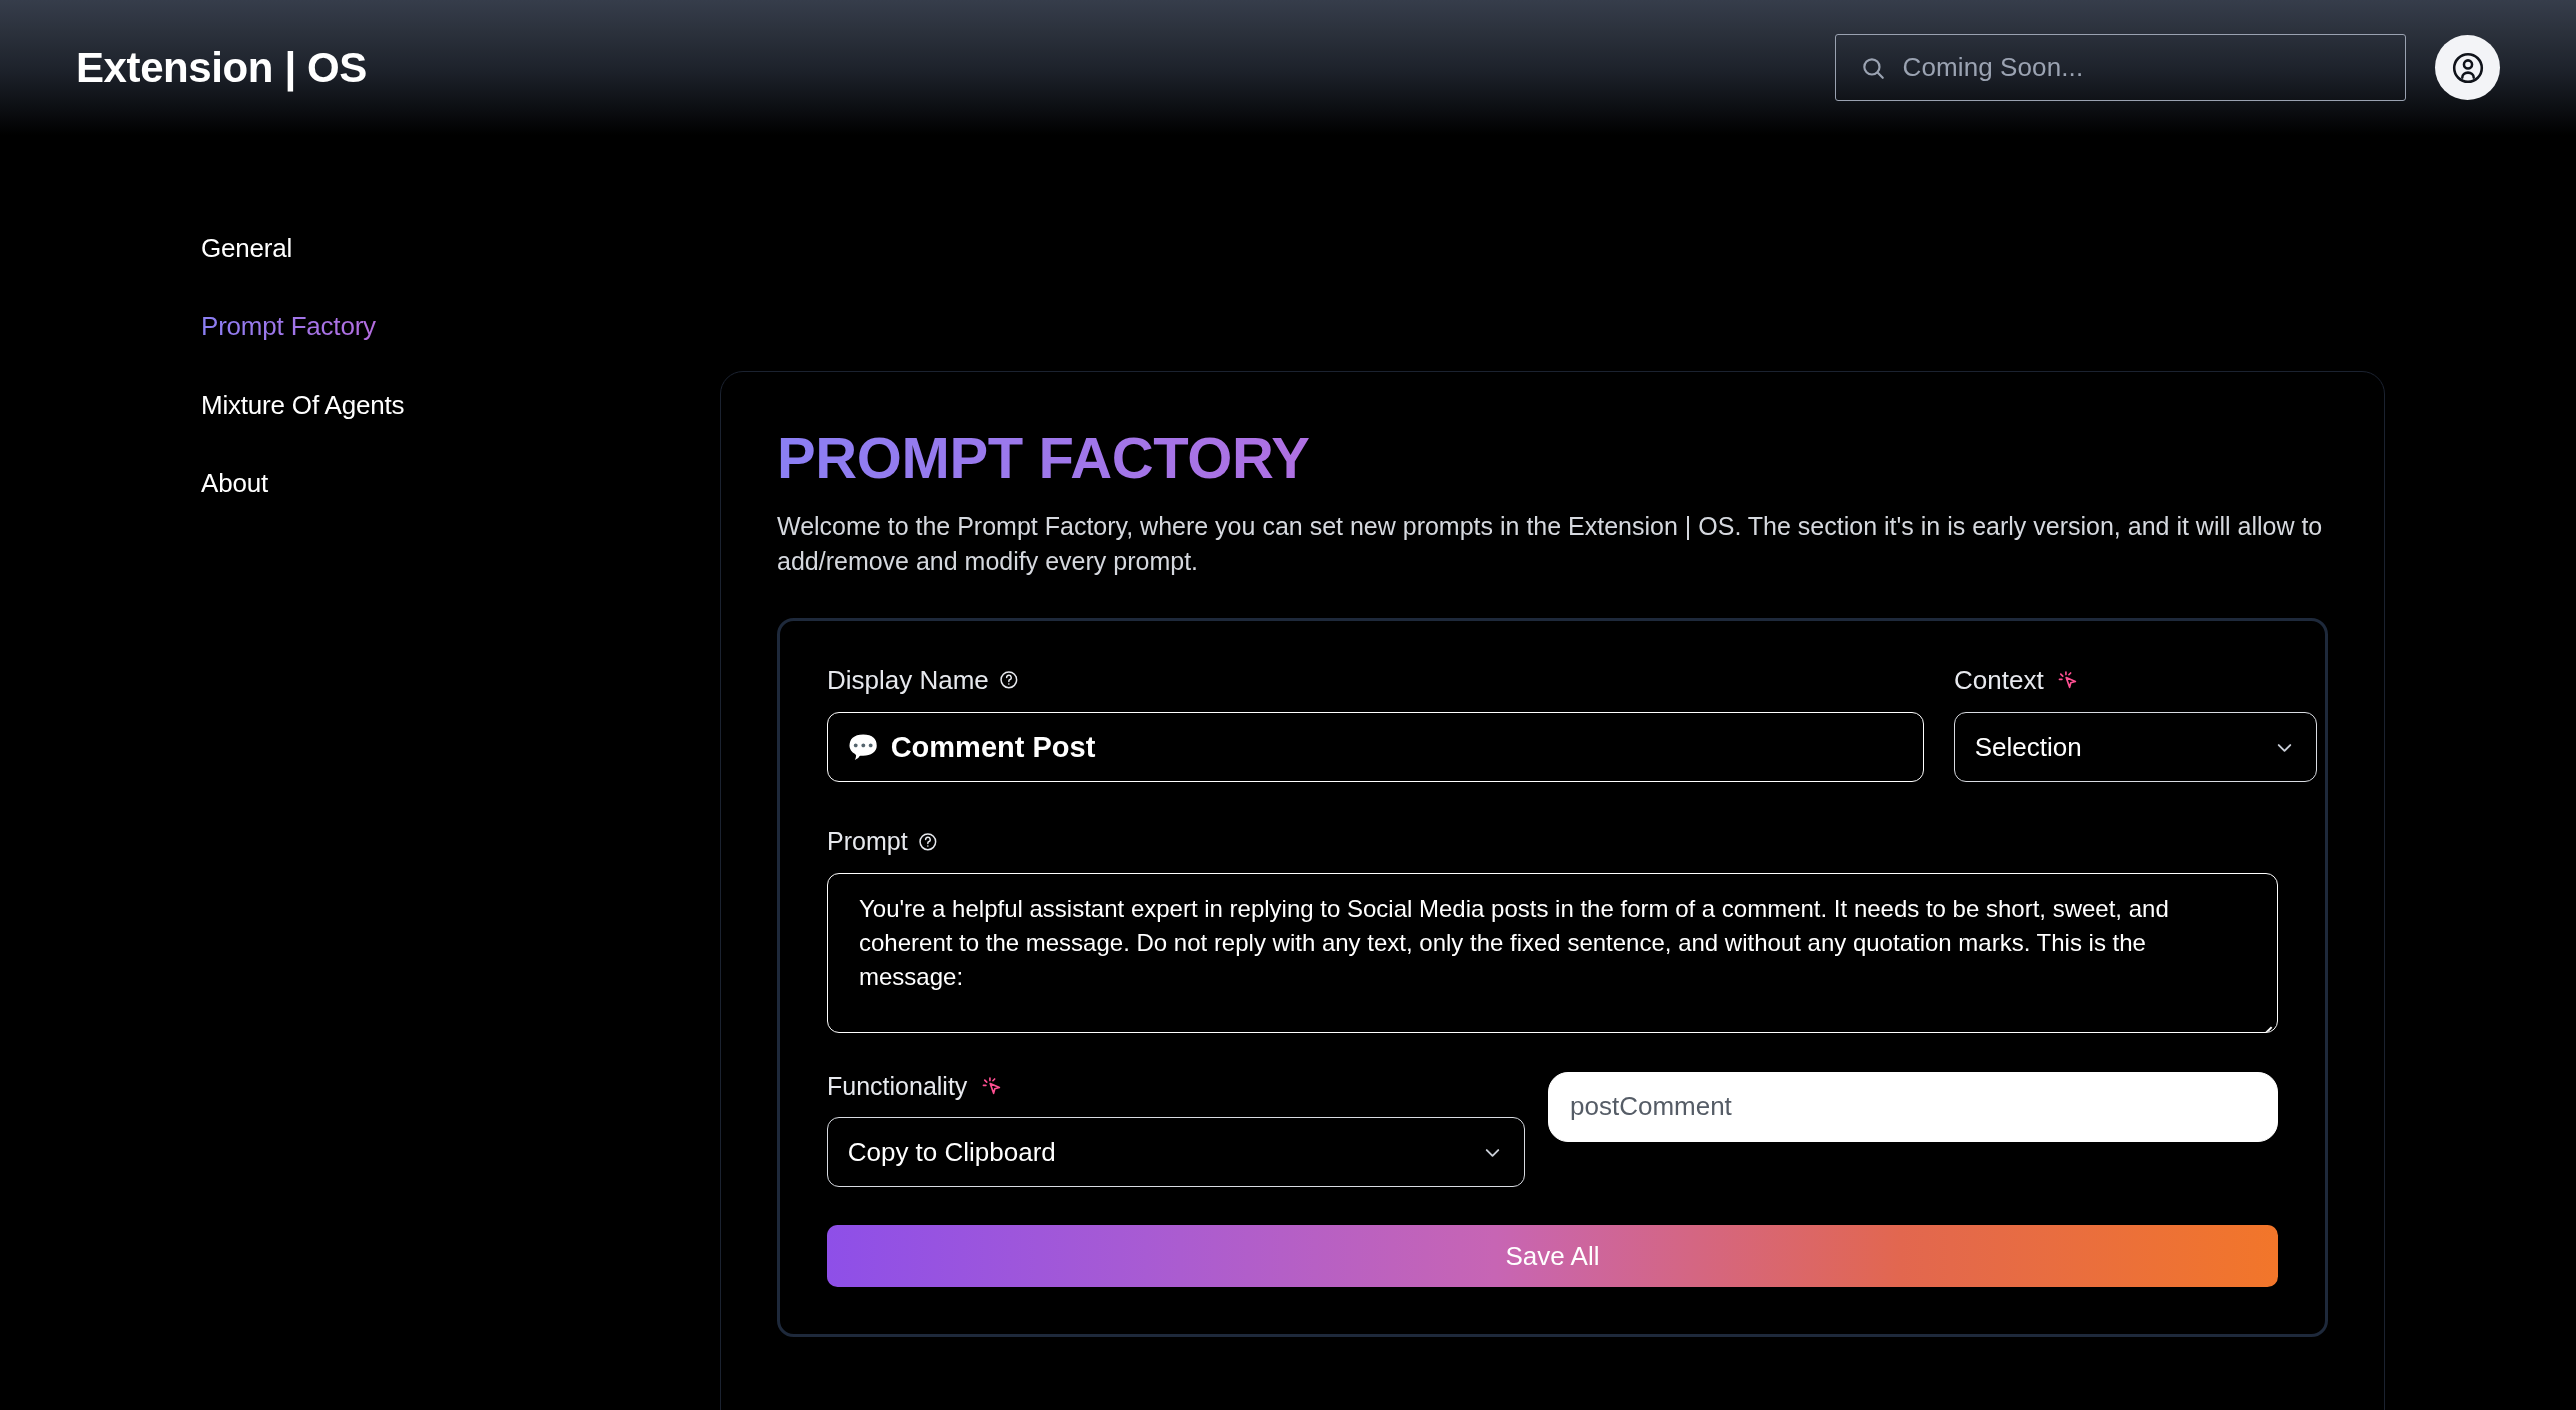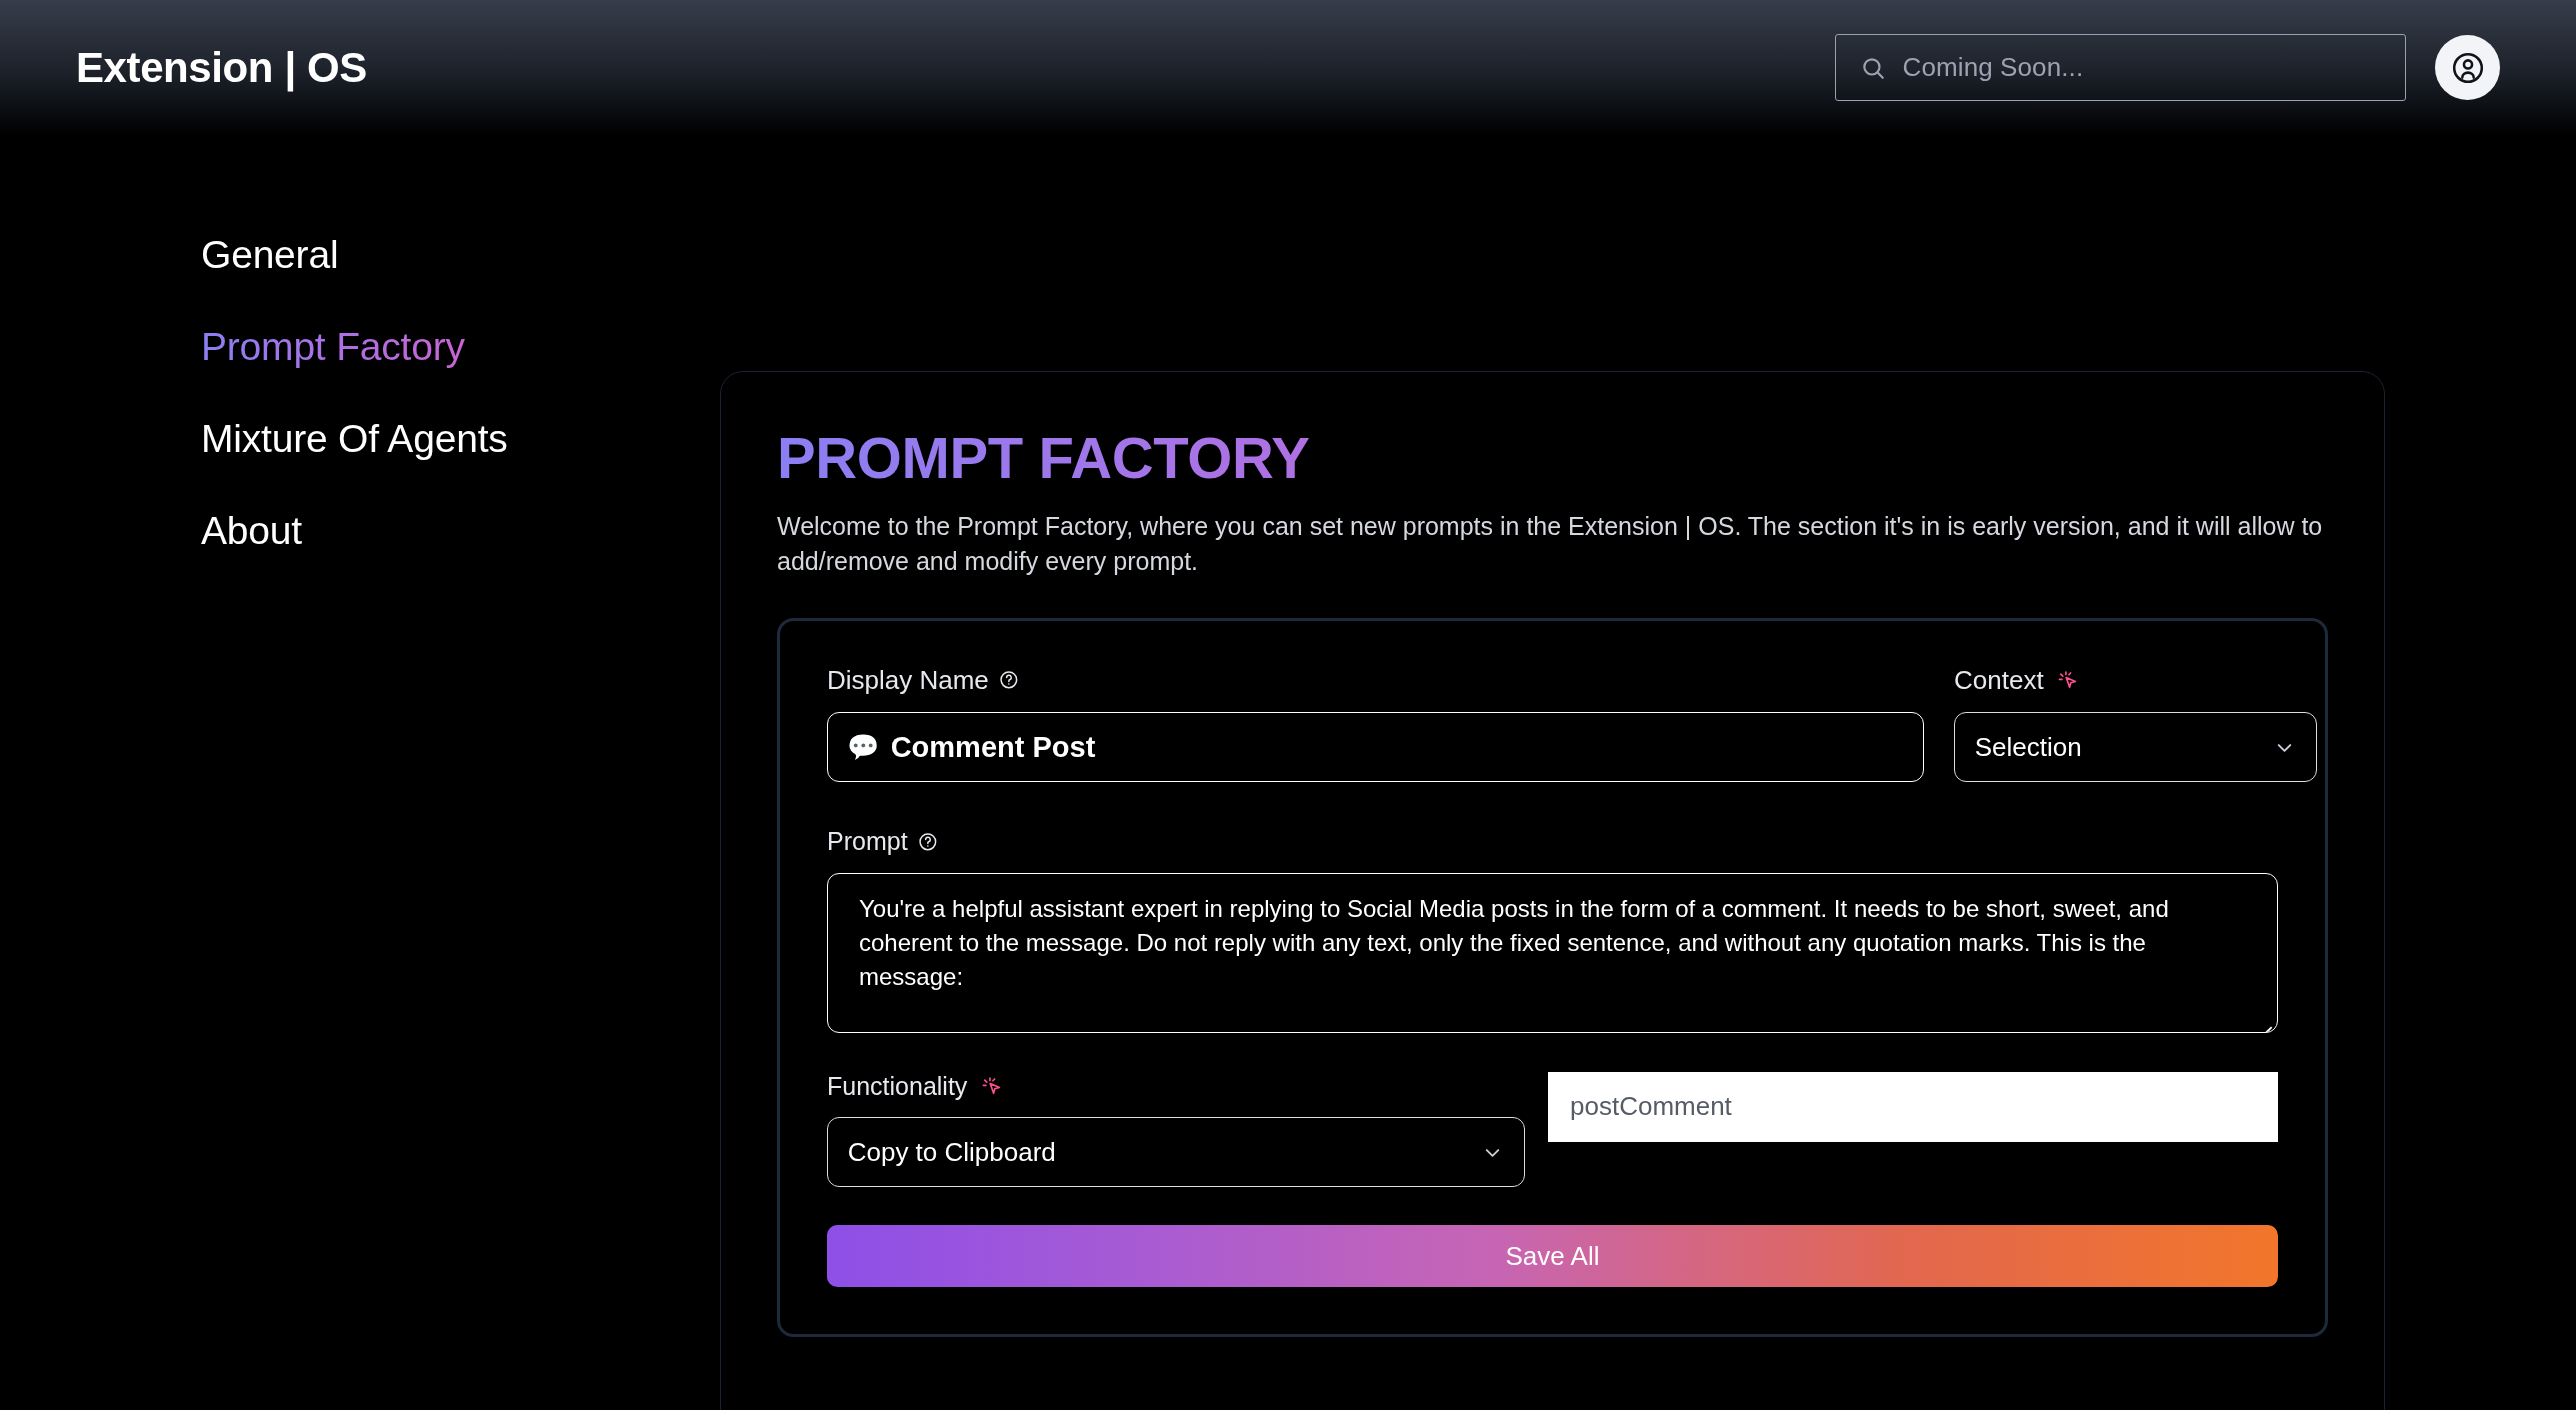--- a/index.html
+++ b/index.html
@@ -83,21 +83,21 @@
     background: #000000;
   }
 
   .sidebar {
     width: 720px;
     flex: 0 0 720px;
     padding: 100px 0 0 201px;
   }
 
   .nav-item {
-    font-size: 39px;
+    font-size: 26px;
     line-height: 1.05;
     color: #ffffff;
     margin-bottom: 51px;
     white-space: nowrap;
     letter-spacing: -0.2px;
   }
   .nav-item:last-child { margin-bottom: 0; margin-top: 36px; }
 
   .nav-item.active {
     background: linear-gradient(90deg, #8b7ff3 0%, #c267d9 45%, #ff4f92 100%);
@@ -249,21 +249,21 @@
 
   .row2 { display: flex; gap: 23px; margin-top: 39px; }
   .col-func { flex: 0 0 698px; }
   .col-id { flex: 1 1 auto; }
 
   .id-input {
     width: 100%;
     height: 70px;
     background: #ffffff;
     border: 1.5px solid #ffffff;
-    border-radius: 0;
+    border-radius: 20px;
     color: #555c66;
     font-size: 26px;
     padding: 0 21px;
     display: flex;
     align-items: center;
   }
 
   .save-btn {
     margin-top: 38px;
     width: 100%;

